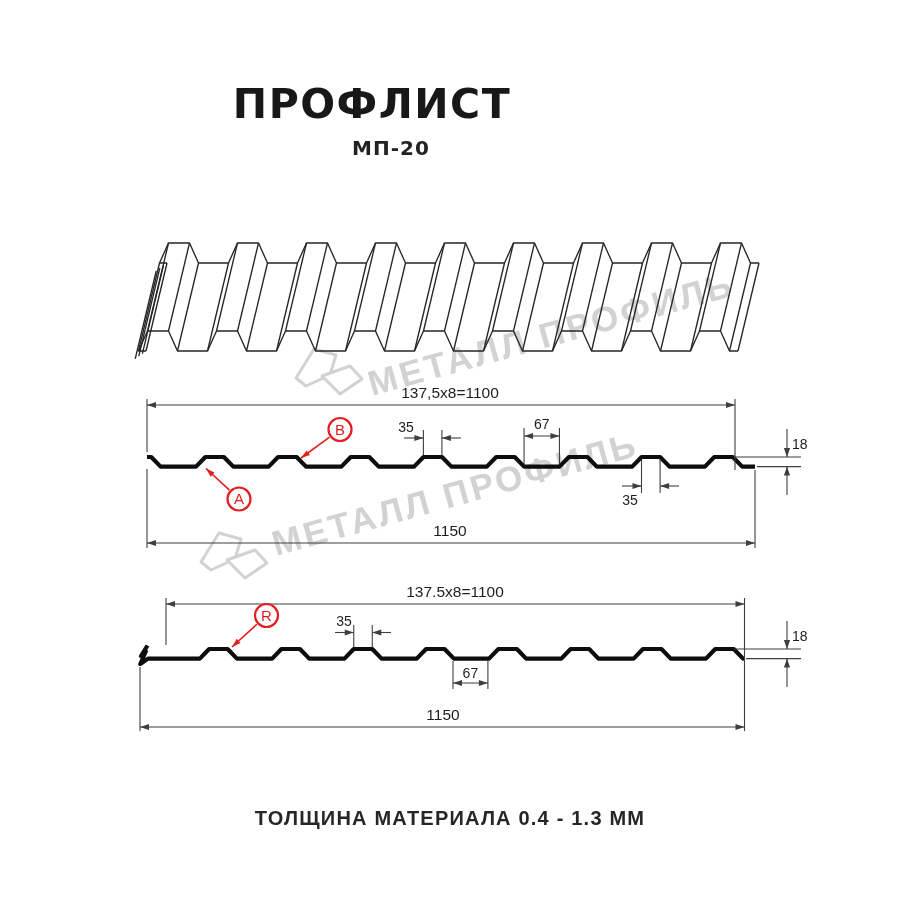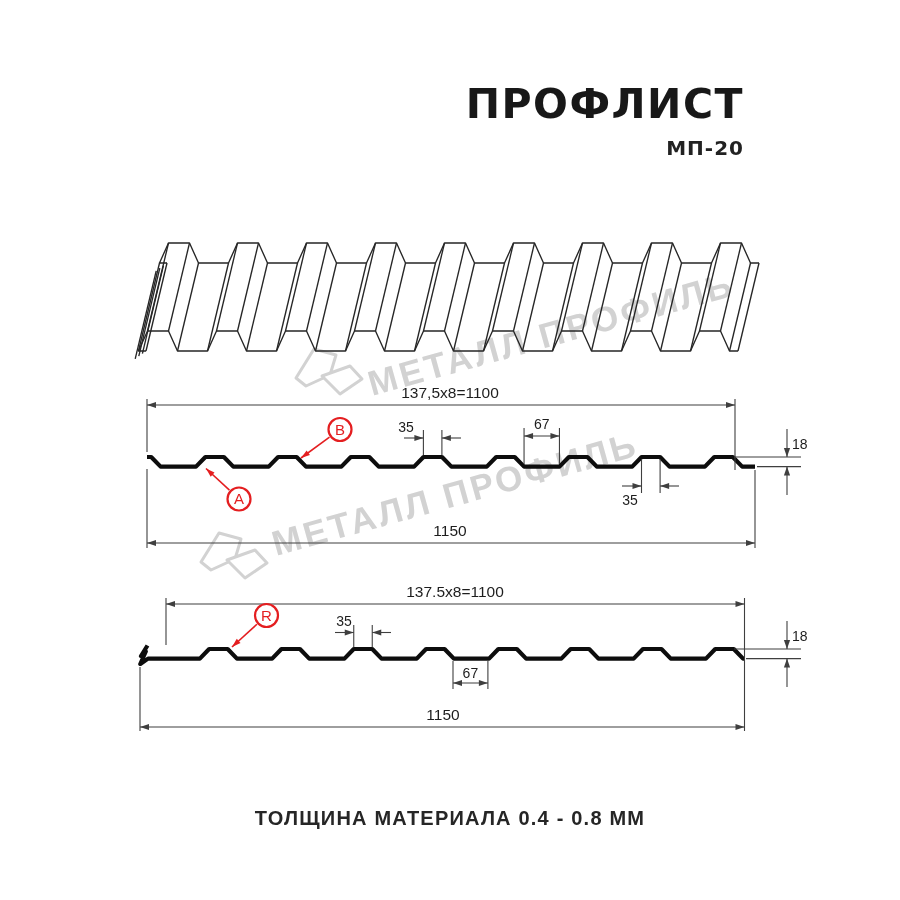--- a/index.html
+++ b/index.html
@@ -1,18 +1,18 @@
 <!DOCTYPE html>
 <html><head>
 <meta charset="utf-8">
 <style>
   html,body{margin:0;padding:0;background:#fff;}
   .page{position:relative;width:900px;height:900px;background:#fff;overflow:hidden;
         font-family:"Liberation Sans",sans-serif;}
-  .hdr{position:absolute;top:84px;left:0;width:744px;text-align:right;}
+  .hdr{position:absolute;top:84px;left:0;width:744px;text-align:center;}
   .title{font-family:"DejaVu Sans",sans-serif;font-size:41px;font-weight:800;
          letter-spacing:1.5px;color:#181818;line-height:1;}
   .code{font-family:"DejaVu Sans",sans-serif;font-size:20px;font-weight:600;
         letter-spacing:1px;color:#222;margin-top:11px;padding-left:38px;}
   .ftr{position:absolute;top:807px;left:0;width:900px;text-align:center;
        font-size:20px;font-weight:600;letter-spacing:1.2px;color:#262626;}
   svg{position:absolute;top:0;left:0;}
   svg text{font-family:"Liberation Sans",sans-serif;}
   .dimtxt{font-size:14px;fill:#1d1d1d;}
   .dimtxtL{font-size:15.5px;fill:#1d1d1d;}
@@ -178,14 +178,14 @@
         <path d="M0,0 L-9,-2.8 L-9,2.8 Z" fill="#e41e20" transform="translate(206,468.5) rotate(-137.25457496593506)"></path>
       </g>
       <g>
         <circle cx="266.5" cy="615.5" r="11.5" fill="none" stroke="#e41e20" stroke-width="2.2"></circle>
         <text x="266.5" y="620.7" class="" text-anchor="middle" font-size="15" fill="#e41e20">R</text>
         <line x1="256.8996885789344" y1="624.2655017322774" x2="232" y2="647" stroke="#e41e20" stroke-width="1.6"></line>
         <path d="M0,0 L-9,-2.8 L-9,2.8 Z" fill="#e41e20" transform="translate(232,647) rotate(137.6025622024998)"></path>
       </g>
     </svg>
 
-  <div class="ftr">ТОЛЩИНА МАТЕРИАЛА 0.4 - 0.8 ММ</div>
+  <div class="ftr">ТОЛЩИНА МАТЕРИАЛА 0.4 - 1.3 ММ</div>
 </div>
 
 </body></html>

